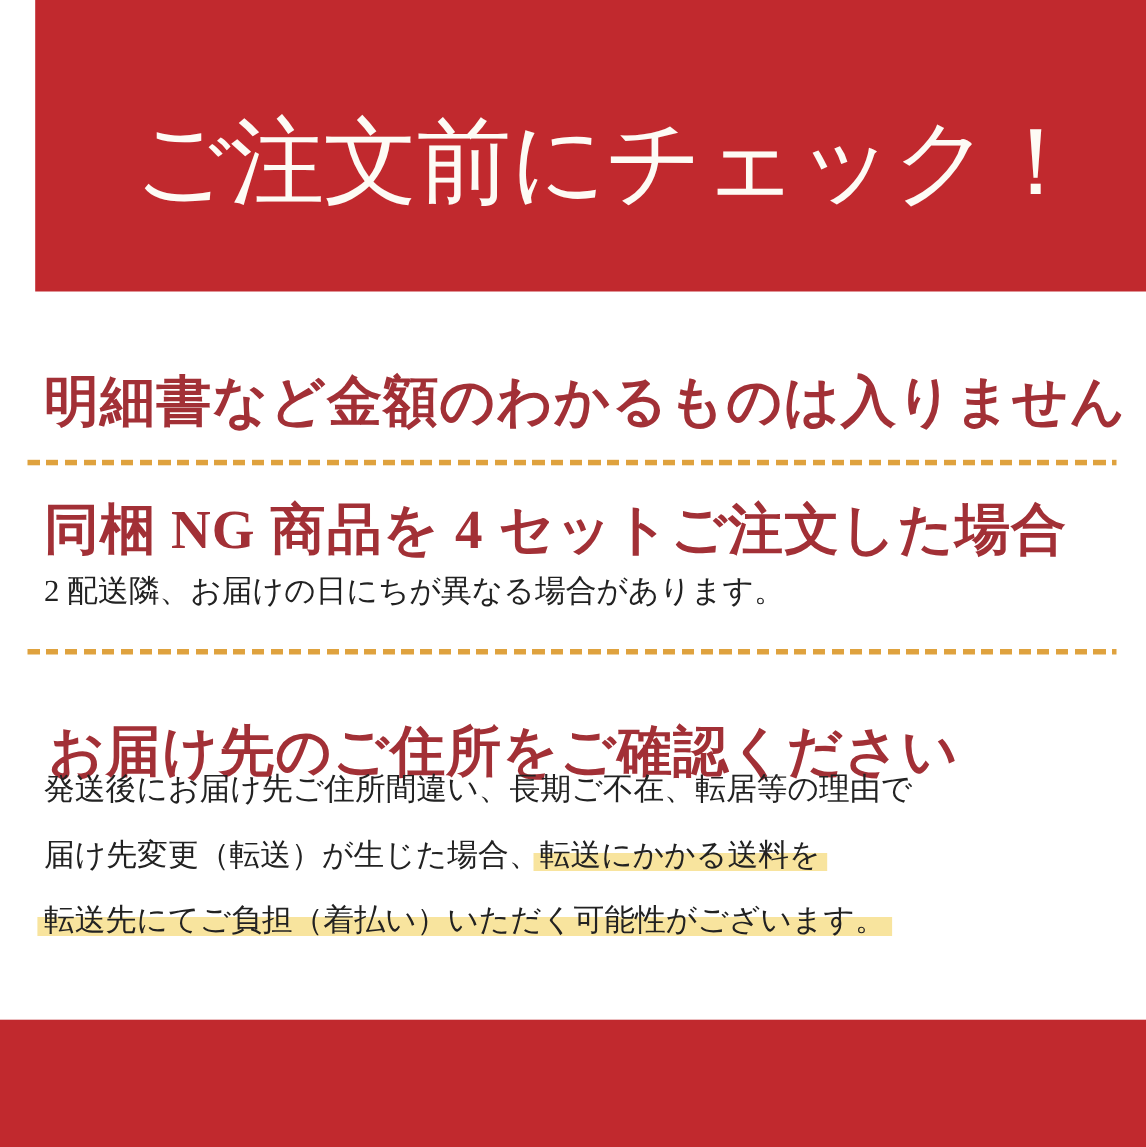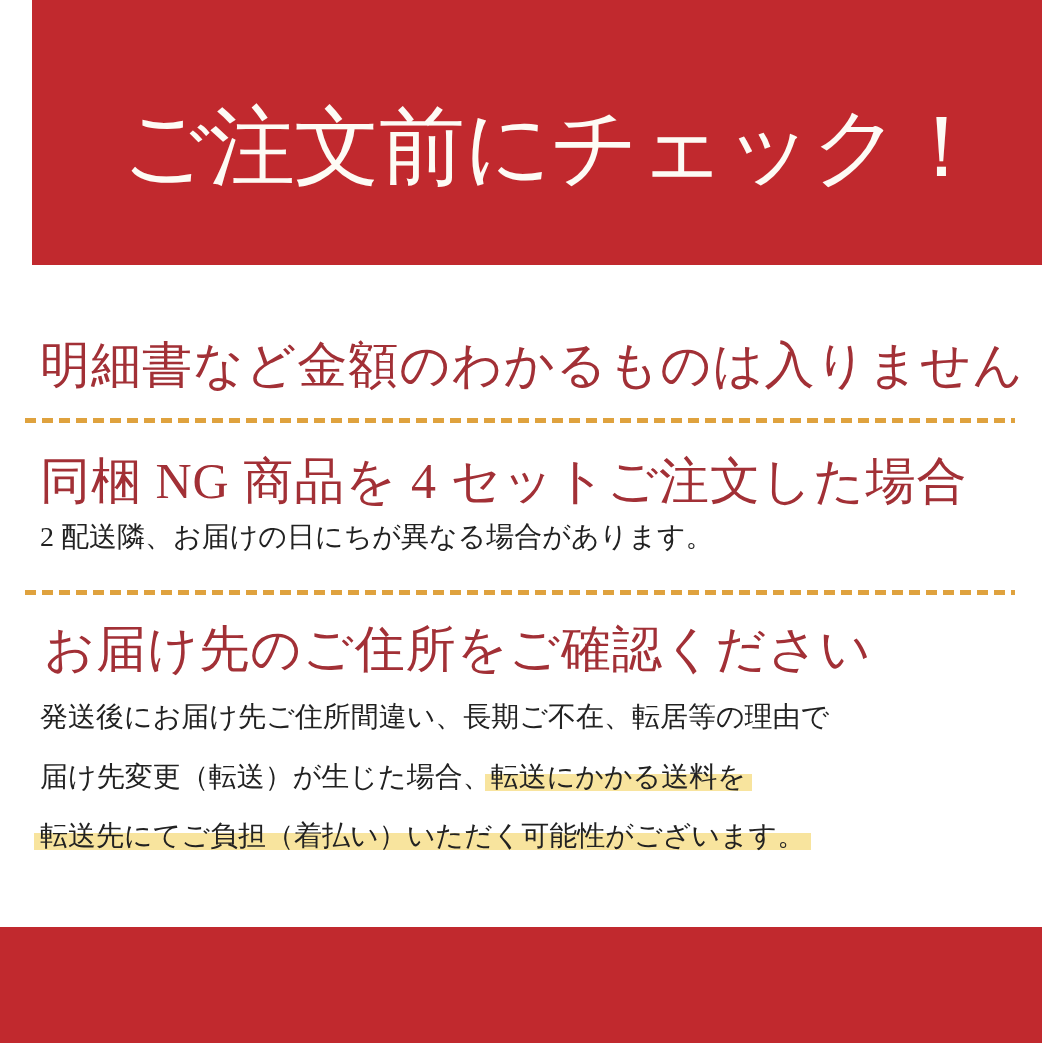--- a/index.html
+++ b/index.html
@@ -34,27 +34,27 @@
     font-weight: normal;
     letter-spacing: -1px;
     padding-top: 30px;
     white-space: nowrap;
   }
   .heading {
     position: absolute;
     left: 40px;
     color: var(--heading-red, #a23036);
     font-size: 50px;
-    font-weight: normal;
+    font-weight: bold;
     letter-spacing: 1px;
     white-space: nowrap;
   }
   .h1pos { top: 332px; }
   .h2pos { top: 448px; }
-  .h3pos { top: 616px; left: 44px; }
+  .h3pos { top: 650px; left: 44px; }
   .divider {
     position: absolute;
     left: 25px;
     width: 990px;
     height: 5px;
     background: repeating-linear-gradient(90deg,
       var(--divider-orange, #dfa23e) 0 11px,
       transparent 11px 17px);
   }
   .d1 { top: 418px; }

